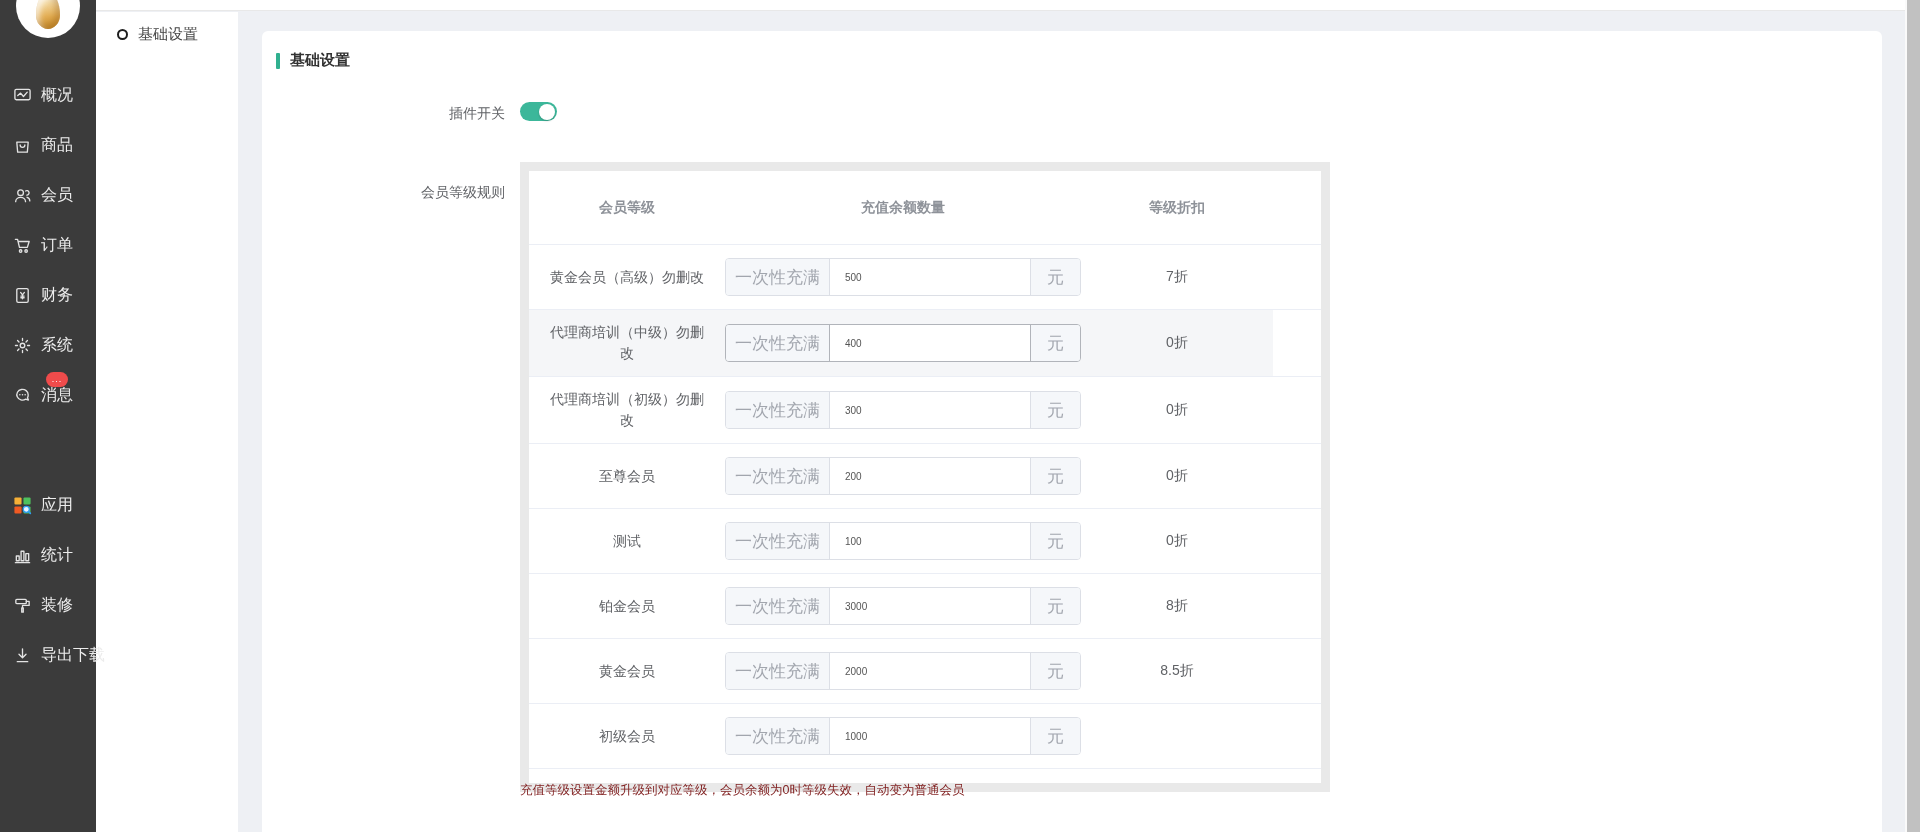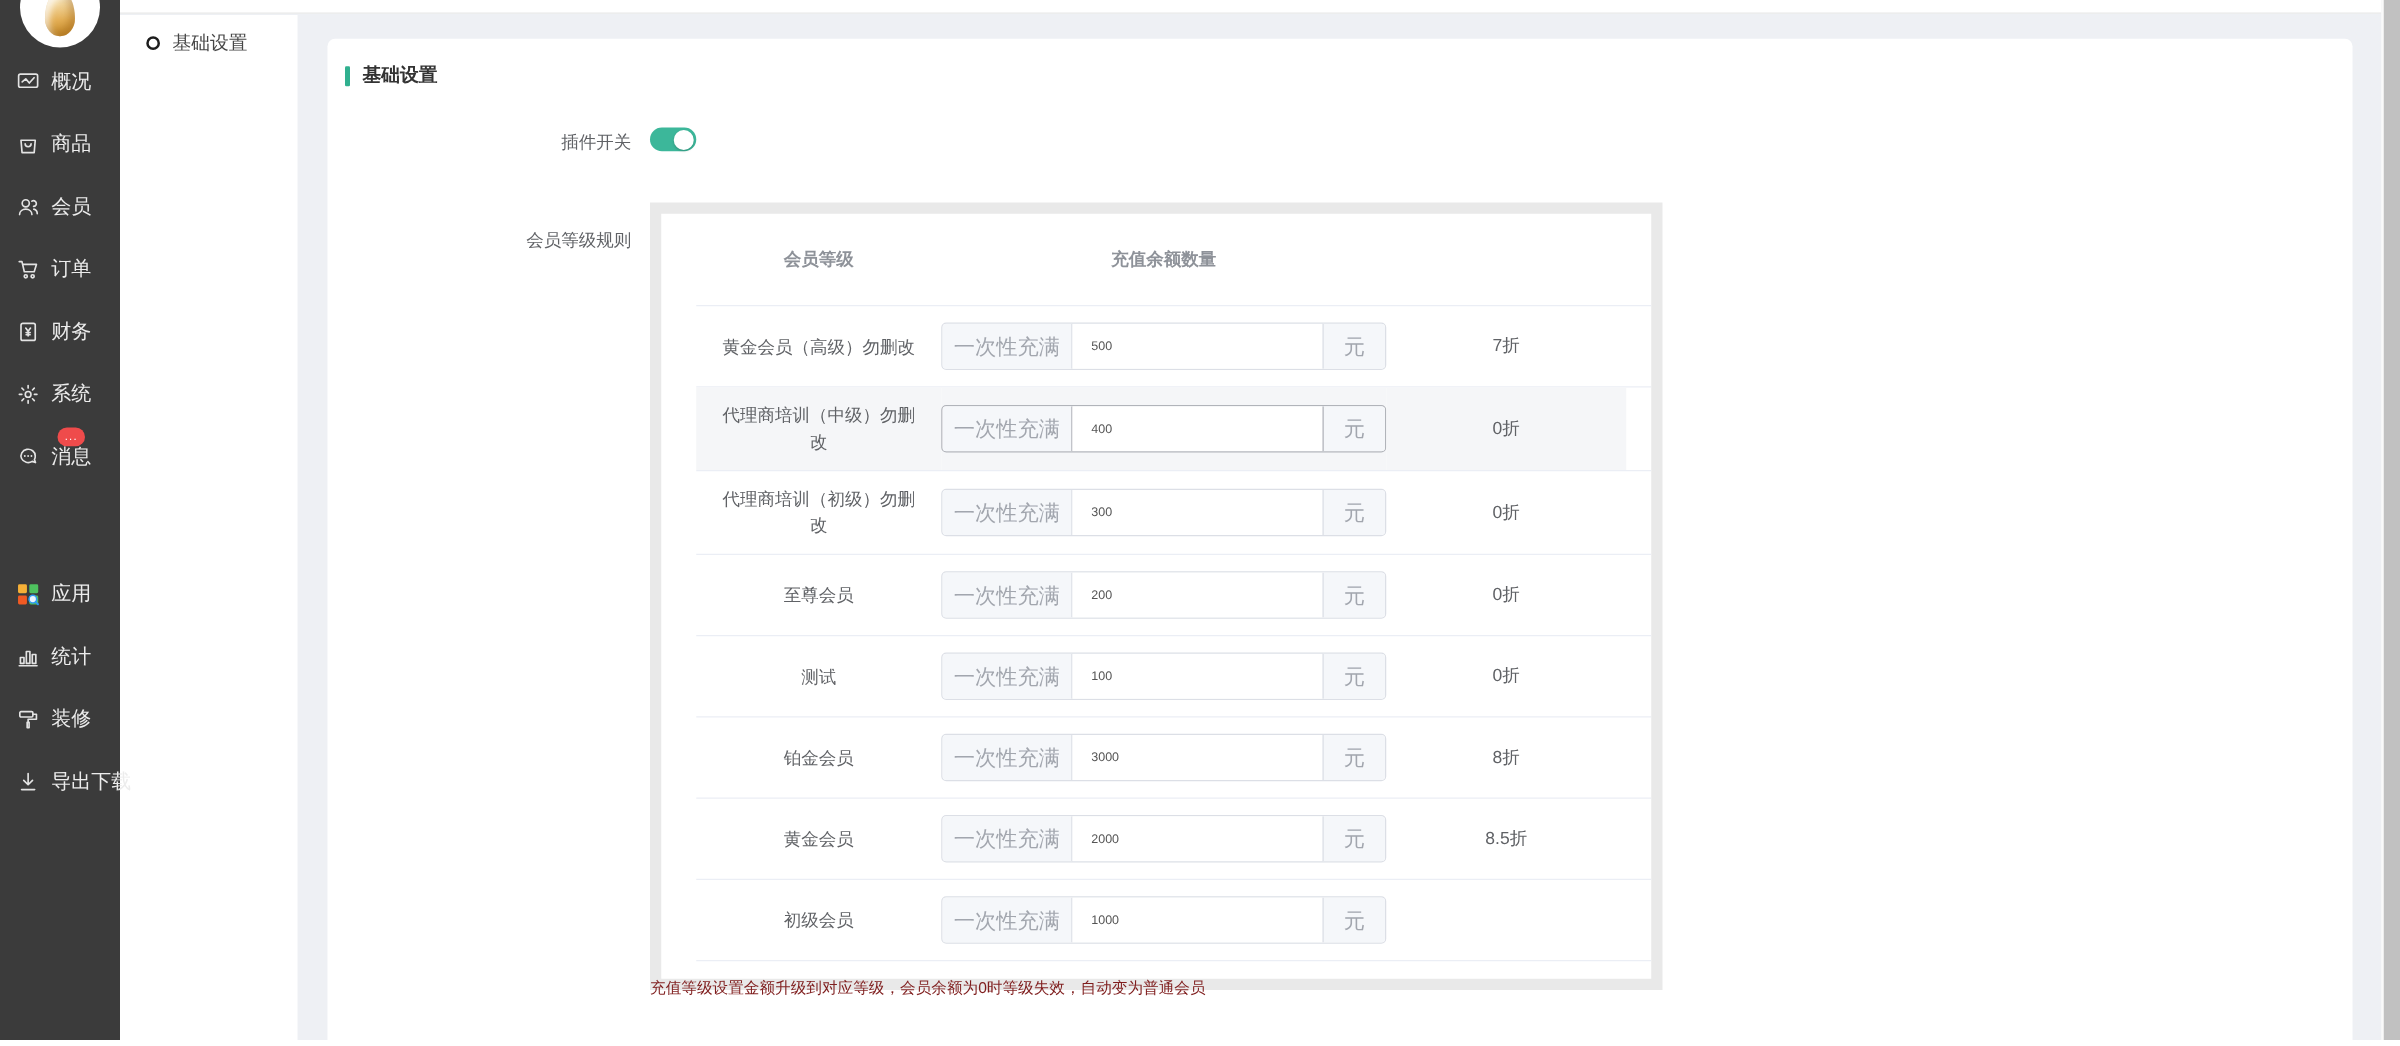--- a/index.html
+++ b/index.html
@@ -13,21 +13,21 @@
   
   .sidebar { position:absolute; left:0; top:0; width:96px; height:832px; background:#3b3b3b; z-index:5; }
   .avatar { position:absolute; top:-26px; left:16px; width:64px; height:64px; border-radius:50%; background:#fff; overflow:hidden; }
   .bottle { position:absolute; left:20px; bottom:9px; width:24px; height:36px;
     background:linear-gradient(180deg,#f7ecd2 0%,#f2d59a 30%,#e3ae54 65%,#c98f2e 100%);
     border-radius:46% 46% 50% 50% / 62% 62% 40% 40%;
     box-shadow:inset -4px -3px 7px rgba(150,90,10,.45), inset 3px 4px 6px rgba(255,255,255,.8);
   }
   .bottle:before { content:""; position:absolute; top:-6px; left:8px; width:8px; height:9px;
     background:linear-gradient(180deg,#fdf6e3,#e8bd6a); border-radius:3px 3px 1px 1px; }
-  .nav { padding-top:40px; }
+  .nav { padding-top:22px;margin-top:48px; }
   .nav-item { position:relative; height:50px; display:flex; align-items:center; gap:9px;
     padding-left:13px; color:#ececec; font-size:16px; cursor:pointer; white-space:nowrap; }
   .nav-item.gap { margin-top:60px; }
   .nav-item svg { width:19px; height:19px; flex:none; }
   .nav-badge { position:absolute; top:2px; left:46px; min-width:22px; height:15px; padding:0 4px;
     background:#ef4b4b; border-radius:9px; color:#fff; font-size:9px; line-height:11px;
     display:flex; align-items:center; justify-content:center; letter-spacing:1px; }
   
   .topstrip { position:absolute; left:96px; top:0; right:15px; height:11px; background:#fff;
     border-bottom:1px solid #e8e8e8; z-index:4; }
@@ -45,21 +45,21 @@
   .flabel { position:absolute; left:0; width:243px; text-align:right; font-size:14px; color:#606266; }
   .lbl-switch { top:74px; }
   .lbl-table { top:153px; }
   
   .toggle { position:absolute; left:258px; top:71px; width:37px; height:19px; border-radius:10px;
     background:#3cb79a; cursor:pointer; }
   .knob { position:absolute; right:2px; top:1.5px; width:16px; height:16px; background:#fff; border-radius:50%;
     box-shadow:0 1px 2px rgba(0,0,0,.2); }
   
   .frame { position:absolute; left:258px; top:131px; width:810px; height:630px; background:#e9e9e9; padding:9px; }
-  .tinner { width:100%; height:100%; background:#fff; overflow:hidden;padding-left:28px; }
+  .tinner { width:100%; height:100%; background:#fff; overflow:hidden; }
   .trow { display:flex; align-items:stretch; border-bottom:1px solid #ebeef5; }
   .cell { display:flex; align-items:center; justify-content:center; text-align:center; }
   .c1 { width:196px; padding:12px 20px; font-size:14px; color:#606266; line-height:21px; }
   .c2 { width:356px; padding:12px 0; }
   .c3 { width:192px; font-size:14px; color:#606266; }
   .thead .cell { font-weight:bold; color:#8e9299; font-size:14px; padding:0; }
   .thead { height:74px; }
   .tbody .trow { min-height:65px; }
   .trow.hovered .cell { background:#f5f6f8; }
   .igroup { display:flex; width:356px; height:38px; border:1px solid #dcdfe6; border-radius:4px;
@@ -200,20 +200,21 @@
     <div class="knob"></div>
   </div>
 
   <div class="flabel lbl-table">会员等级规则</div>
 
   <div class="frame">
     <div class="tinner">
       <div class="trow thead">
         <div class="cell c1">会员等级</div>
         <div class="cell c2">充值余额数量</div>
+        <div class="cell c3">等级折扣</div>
       </div>
       <div class="tbody">
           <div class="trow">
             <div class="cell c1">黄金会员（高级）勿删改</div>
             <div class="cell c2">
               <div class="igroup">
                 <div class="iprefix">一次性充满</div>
                 <input type="text" value="500" style="">
                 <div class="isuffix">元</div>
               </div>

